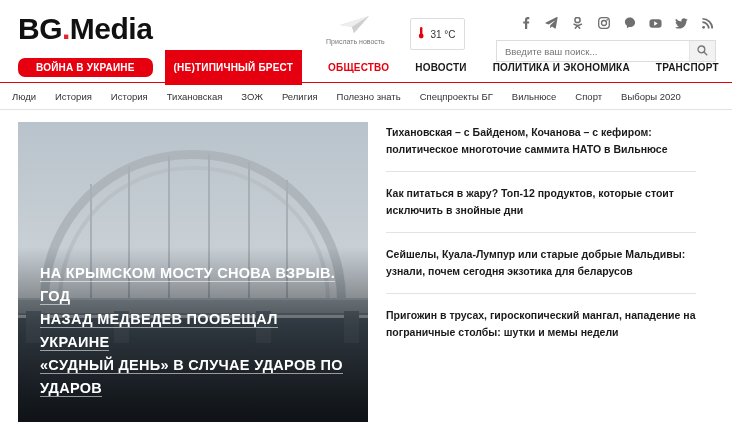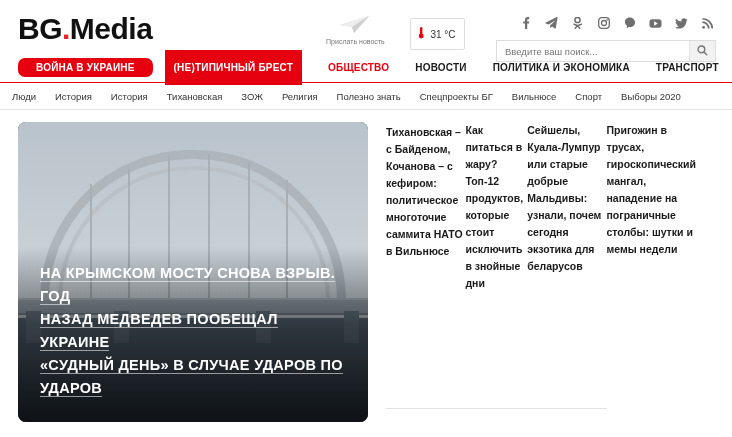--- a/index.html
+++ b/index.html
@@ -189,21 +189,20 @@
     padding: 12px 18px 0 18px;
     gap: 18px;
   }
   .hero {
     position: relative;
     width: 350px;
     height: 300px;
     overflow: hidden;
     background: #14532d;
     cursor: pointer;
-    border-radius: 8px;
   }
   
   .hero-sky {
     position: absolute;
     left: 0; top: 0; right: 0;
     height: 196px;
     background: linear-gradient(#b9c3cb 0%, #c6ced4 55%, #cfd5d9 100%);
   }
   .hero-water {
     position: absolute;
@@ -277,21 +276,21 @@
     line-height: 23px;
     letter-spacing: 0.3px;
   }
   .hero-title span.ln {
     box-shadow: 0 1px 0 rgba(255,255,255,0.55);
   }
 
   .side {
     width: 310px;
     display: flex;
-    flex-direction: row;
+    flex-direction: column;
   }
   .side-item {
     border-bottom: 1px solid #e3e3e3;
     padding: 0 0 13px 0;
     margin-bottom: 13px;
     cursor: pointer;
   }
   .side-item:first-child { padding-top: 2px; }
   .side-item.last { border-bottom: none; }
   .side-title {

